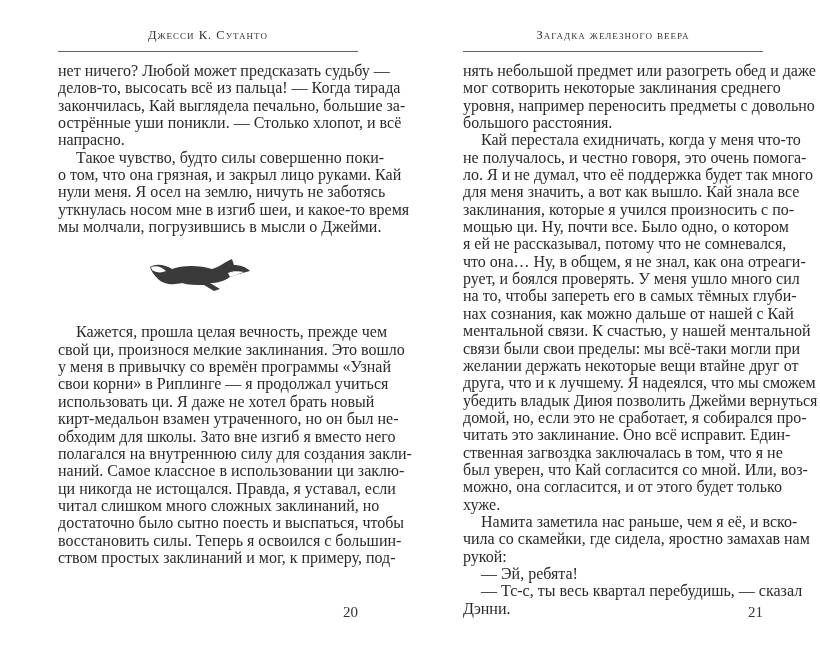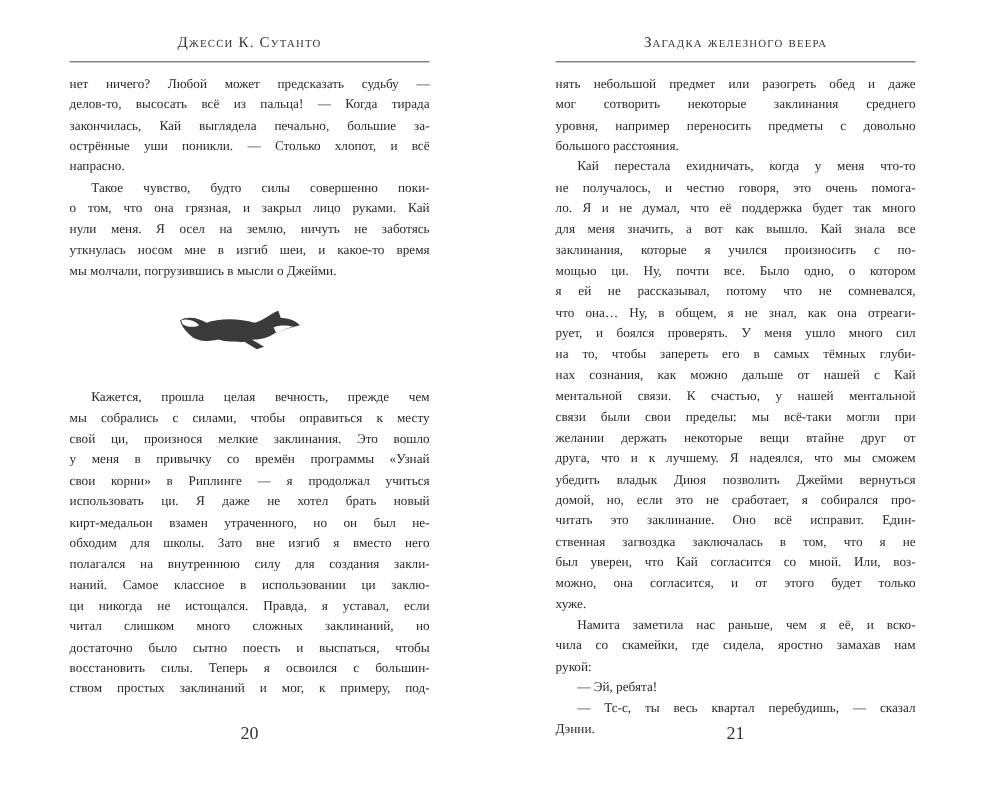--- a/index.html
+++ b/index.html
@@ -6,25 +6,25 @@
     body { width:820px; height:655px; position:relative; overflow:hidden;
       font-family:"DejaVu Serif", "Liberation Serif", serif; color:#2a2a2a; }
     .page { position:absolute; top:0; width:300px; height:655px; }
     #left-page { left:58px; }
     #right-page { left:463px; }
     .running-head { position:absolute; top:28px; left:0; width:300px; text-align:center;
       font-family:"Liberation Serif", serif; font-size:12.5px; letter-spacing:1px;
       font-variant:small-caps; color:#333; }
     .rule { position:absolute; top:51px; left:0; width:300px; height:0; border-top:1px solid #666; }
     .body { position:absolute; top:62px; left:0; width:300px;
-      font-family:"Liberation Serif", serif; font-size:11px; line-height:17.35px; }
+      font-family:"Liberation Serif", serif; font-size:16px; line-height:17.35px; }
     .ln { display:block; text-align:justify; text-align-last:justify; white-space:nowrap; height:17.35px; overflow:visible; }
     .ln.last { text-align-last:left; }
     .ln.ind { text-indent:18px; }
-    .folio { position:absolute; top:604px; left:0; width:300px; text-align:center;
+    .folio { position:absolute; top:604px; left:0; width:300px; text-align:right;
       font-family:"Liberation Serif", serif; font-size:15px; color:#333; }
     .fox { display:block; width:300px; height:88px; position:relative; }
     .fox svg { position:absolute; left:90px; top:20px; }
   </style>
 </head>
 <body>
 
 <div class="page" id="left-page">
   <div class="running-head">Джесси К. Сутанто</div>
   <div class="rule"></div>
@@ -42,21 +42,20 @@
 
     <div class="fox">
       <svg width="120" height="40" viewBox="0 0 120 40">
         <path d="M2 12 C8 8 18 10 24 14 C34 10 52 10 64 14 C72 12 78 6 84 4 L86 10 C92 10 98 12 102 16 C94 18 88 20 82 22 C76 26 70 28 62 28 L72 34 L66 36 L56 30 C48 30 40 30 34 28 C26 30 16 30 10 24 C6 20 3 16 2 12 Z" fill="#3a3a3a"></path>
         <path d="M3 12 C8 10 14 12 18 16 C14 18 8 18 4 15 Z" fill="#ffffff"></path>
         <path d="M80 18 C84 16 90 16 96 17 C90 19 86 21 82 22 Z" fill="#ffffff"></path>
       </svg>
     </div>
 
     <span class="ln ind">Кажется, прошла целая вечность, прежде чем</span>
-    <span class="ln">мы собрались с силами, чтобы оправиться к месту</span>
     <span class="ln">свой ци, произнося мелкие заклинания. Это вошло</span>
     <span class="ln">у меня в привычку со времён программы «Узнай</span>
     <span class="ln">свои корни» в Риплинге — я продолжал учиться</span>
     <span class="ln">использовать ци. Я даже не хотел брать новый</span>
     <span class="ln">кирт-медальон взамен утраченного, но он был не-</span>
     <span class="ln">обходим для школы. Зато вне изгиб я вместо него</span>
     <span class="ln">полагался на внутреннюю силу для создания закли-</span>
     <span class="ln">наний. Самое классное в использовании ци заклю-</span>
     <span class="ln">ци никогда не истощался. Правда, я уставал, если</span>
     <span class="ln">читал слишком много сложных заклинаний, но</span>

